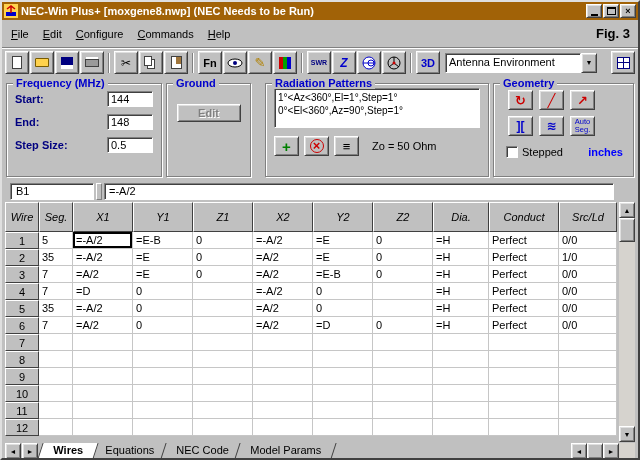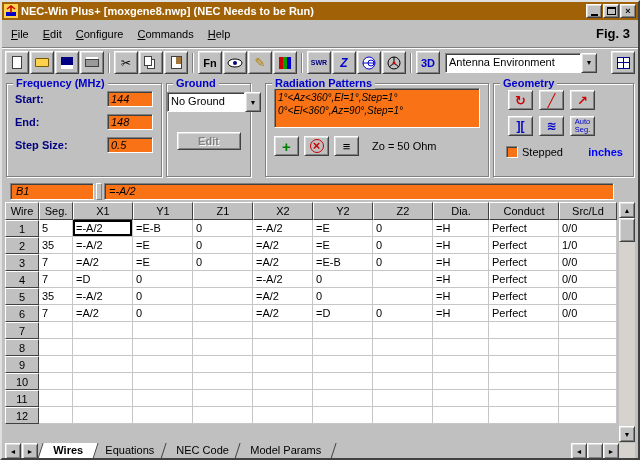--- a/index.html
+++ b/index.html
@@ -4,22 +4,22 @@
 <style>
   html,body{margin:0;padding:0;background:#ffffff;}
   *{box-sizing:border-box;}
   body{font-family:"Liberation Sans","DejaVu Sans",sans-serif;font-size:11px;color:#000;}
   .window{width:640px;height:460px;background:#c0c0c0;border:2px solid;border-color:#dfdfdf #404040 #404040 #dfdfdf;overflow:hidden;}
 
   
   .btn{background:#c0c0c0;border:1px solid;border-color:#ffffff #404040 #404040 #ffffff;
        box-shadow:inset 1px 1px 0 #dfdfdf, inset -1px -1px 0 #808080;
        display:flex;align-items:center;justify-content:center;padding:0;cursor:default;}
-  .sunken{background:#f97316;border:1px solid;border-color:#808080 #ffffff #ffffff #808080;
-       box-shadow:inset 1px 1px 0 #404040;font-style:italic;}
+  .sunken{background:#ffffff;border:1px solid;border-color:#808080 #ffffff #ffffff #808080;
+       box-shadow:inset 1px 1px 0 #404040;}
 
   
   .titlebar{height:18px;background:#a16207;display:flex;align-items:center;padding:0 2px;gap:3px;}
   .title-text{color:#fff;font-weight:bold;font-size:11px;flex:1;white-space:nowrap;overflow:hidden;}
   .win-buttons{display:flex;gap:1px;}
   .winbtn{width:16px;height:14px;}
   .g-min{display:block;width:7px;height:2px;background:#000;margin-top:7px;}
   .g-max{display:block;width:9px;height:8px;border:1px solid #000;border-top:2px solid #000;}
   .g-close{font-size:9px;font-weight:bold;line-height:9px;}
 
@@ -90,22 +90,22 @@
   
   .formulabar{height:22px;display:flex;align-items:center;padding:2px 24px 2px 8px;gap:2px;}
   .cellref{width:84px;height:17px;padding:1px 5px;}
   .fsplit{width:6px;height:17px;background:#c0c0c0;border:1px solid;border-color:#fff #808080 #808080 #fff;}
   .formula-field{flex:1;height:17px;padding:1px 4px;}
 
   
   .sheetregion{height:240px;margin:0 3px;display:flex;}
   .gridwrap{flex:1;overflow:hidden;}
   table.sheet{border-collapse:separate;border-spacing:0;table-layout:fixed;width:612px;}
-  .sheet th{background:#c0c0c0;font-weight:normal;font-size:11px;height:18px;
-      border:1px solid;border-color:#fff #404040 #404040 #fff;padding:0;}
+  .sheet th{background:#c0c0c0;font-weight:normal;font-size:11px;height:30px;
+      border:1px solid;border-color:#fff #404040 #404040 #fff;padding:0;font-style:italic;}
   .sheet td.rowhead{background:#c0c0c0;text-align:center;height:17px;
       border:1px solid;border-color:#fff #404040 #404040 #fff;padding:0;}
   .sheet td.cell{background:#fff;height:17px;border-right:1px solid #c6c6c6;border-bottom:1px solid #c6c6c6;
       padding:0 1px 0 3px;white-space:nowrap;overflow:hidden;}
   .sheet td.cell.selected{box-shadow:inset 0 0 0 2px #000;}
   .vscroll{width:16px;display:flex;flex-direction:column;background:#d6d3ce;}
   .sb-btn{width:16px;height:16px;font-size:7px;}
   .sb-track{flex:1;position:relative;}
   .sb-thumb{position:absolute;top:0;left:0;width:16px;height:24px;}
 
@@ -246,26 +246,20 @@
         <span class="sunken freq-input">148</span>
       </div>
       <div class="freq-row">
         <span class="freq-label">Step Size:</span>
         <span class="sunken freq-input">0.5</span>
       </div>
     </div>
 
     <div class="group g-ground">
       <div class="group-title">Ground</div>
-      <div class="dropdown ground-select">
-        <span class="dd-text">No Ground</span>
-        <span class="btn dd-btn">
-            <span>▼</span>
-          </span>
-      </div>
       <div class="btn edit-btn">
           <span class="disabled">Edit</span>
         </div>
     </div>
 
     <div class="group g-rad">
       <div class="group-title">Radiation Patterns</div>
       <div class="sunken rad-box">
         <div>1°&lt;Az&lt;360°,El=1°,Step=1°</div>
         <div>0°&lt;El&lt;360°,Az=90°,Step=1°</div>

